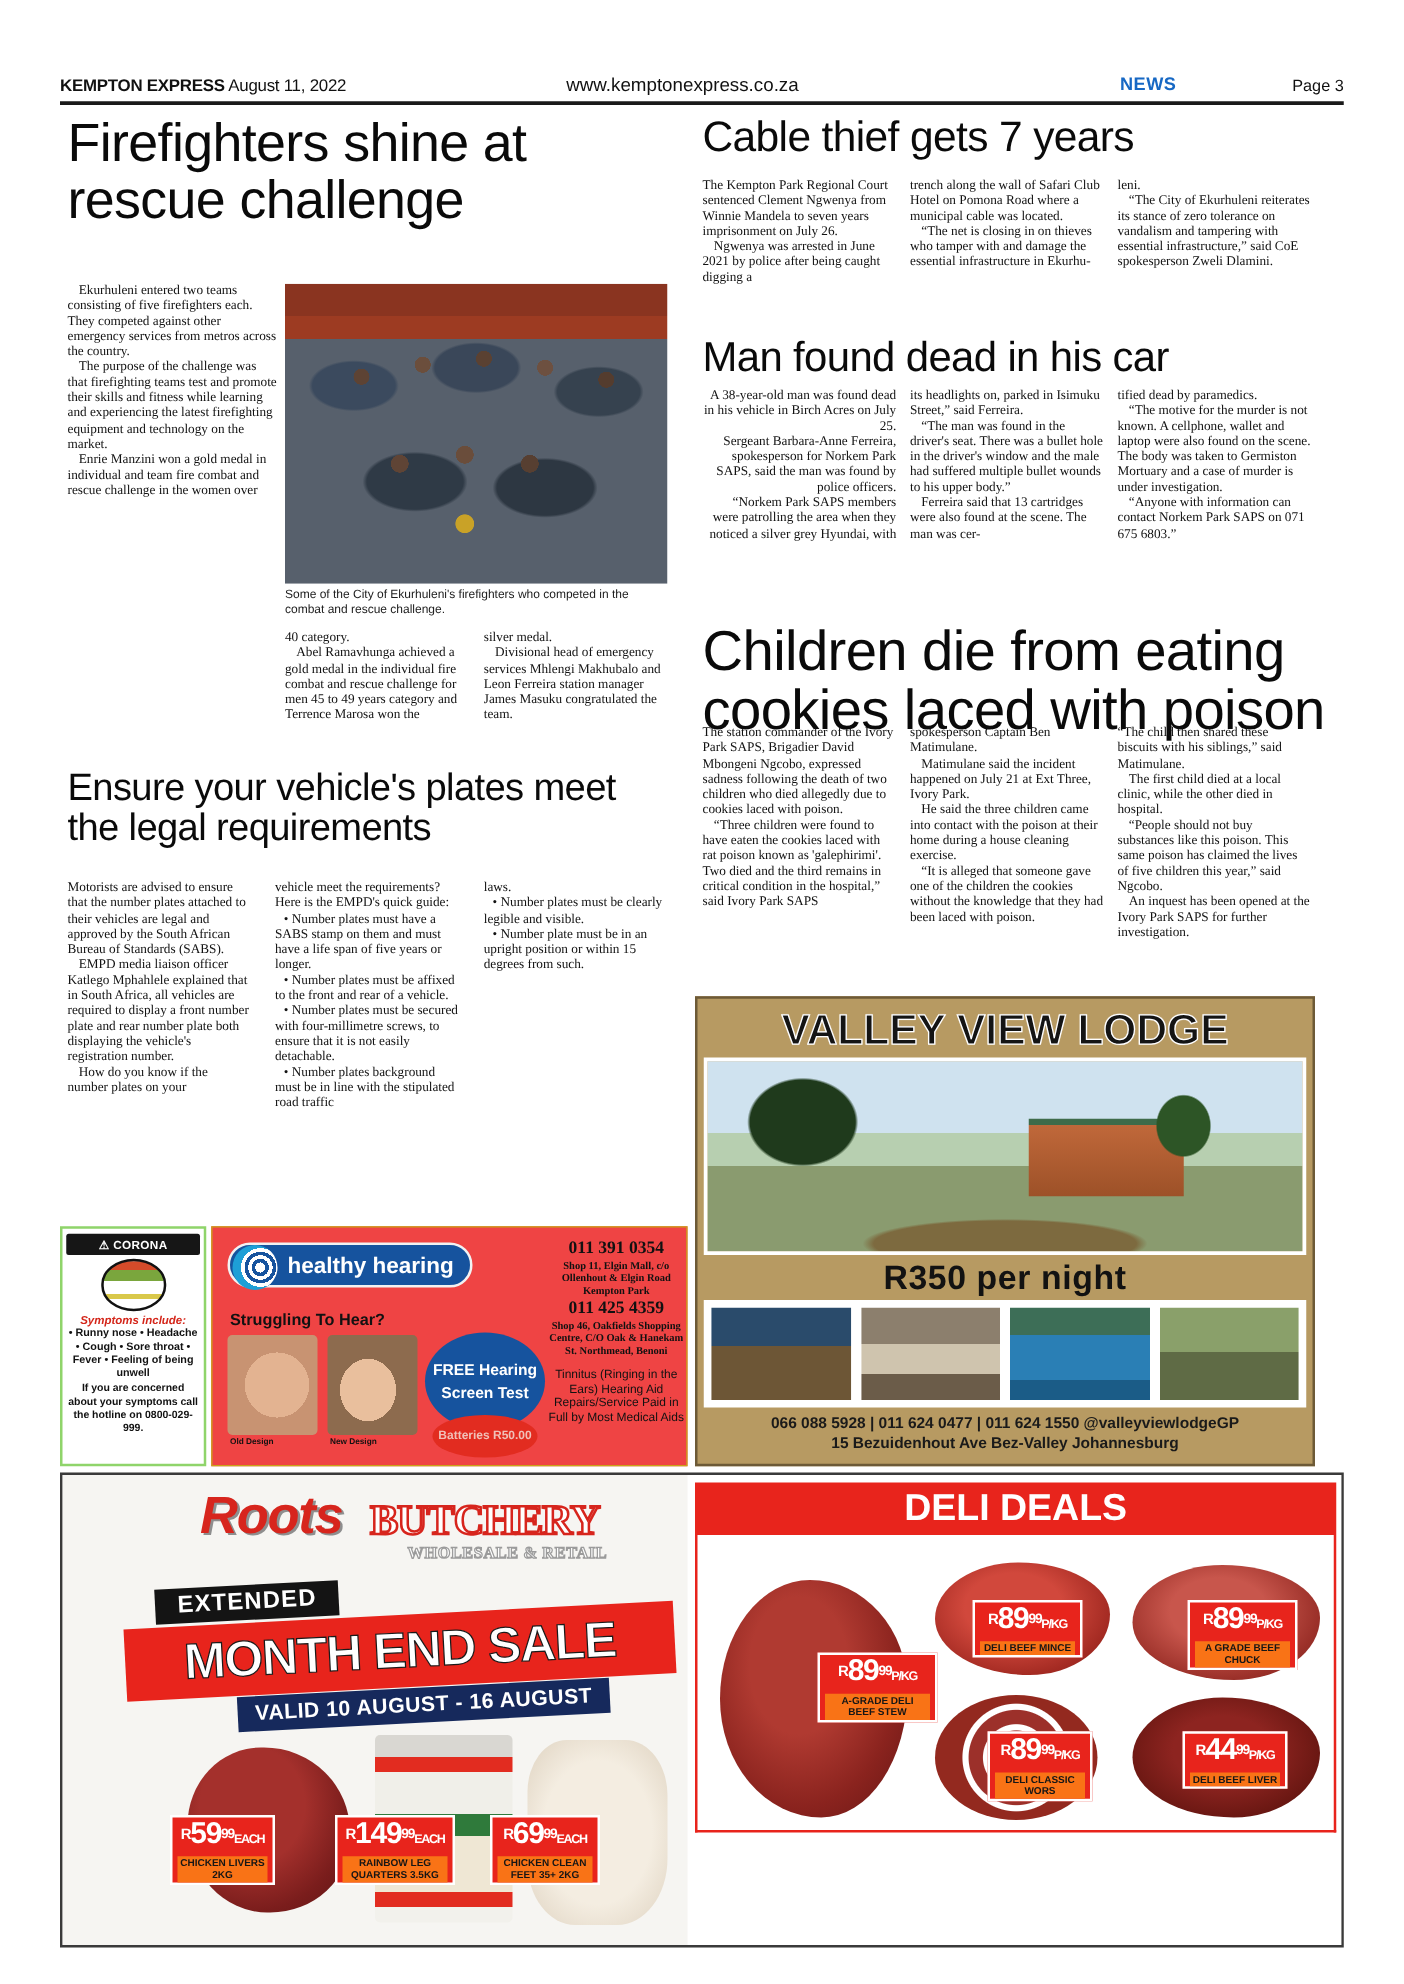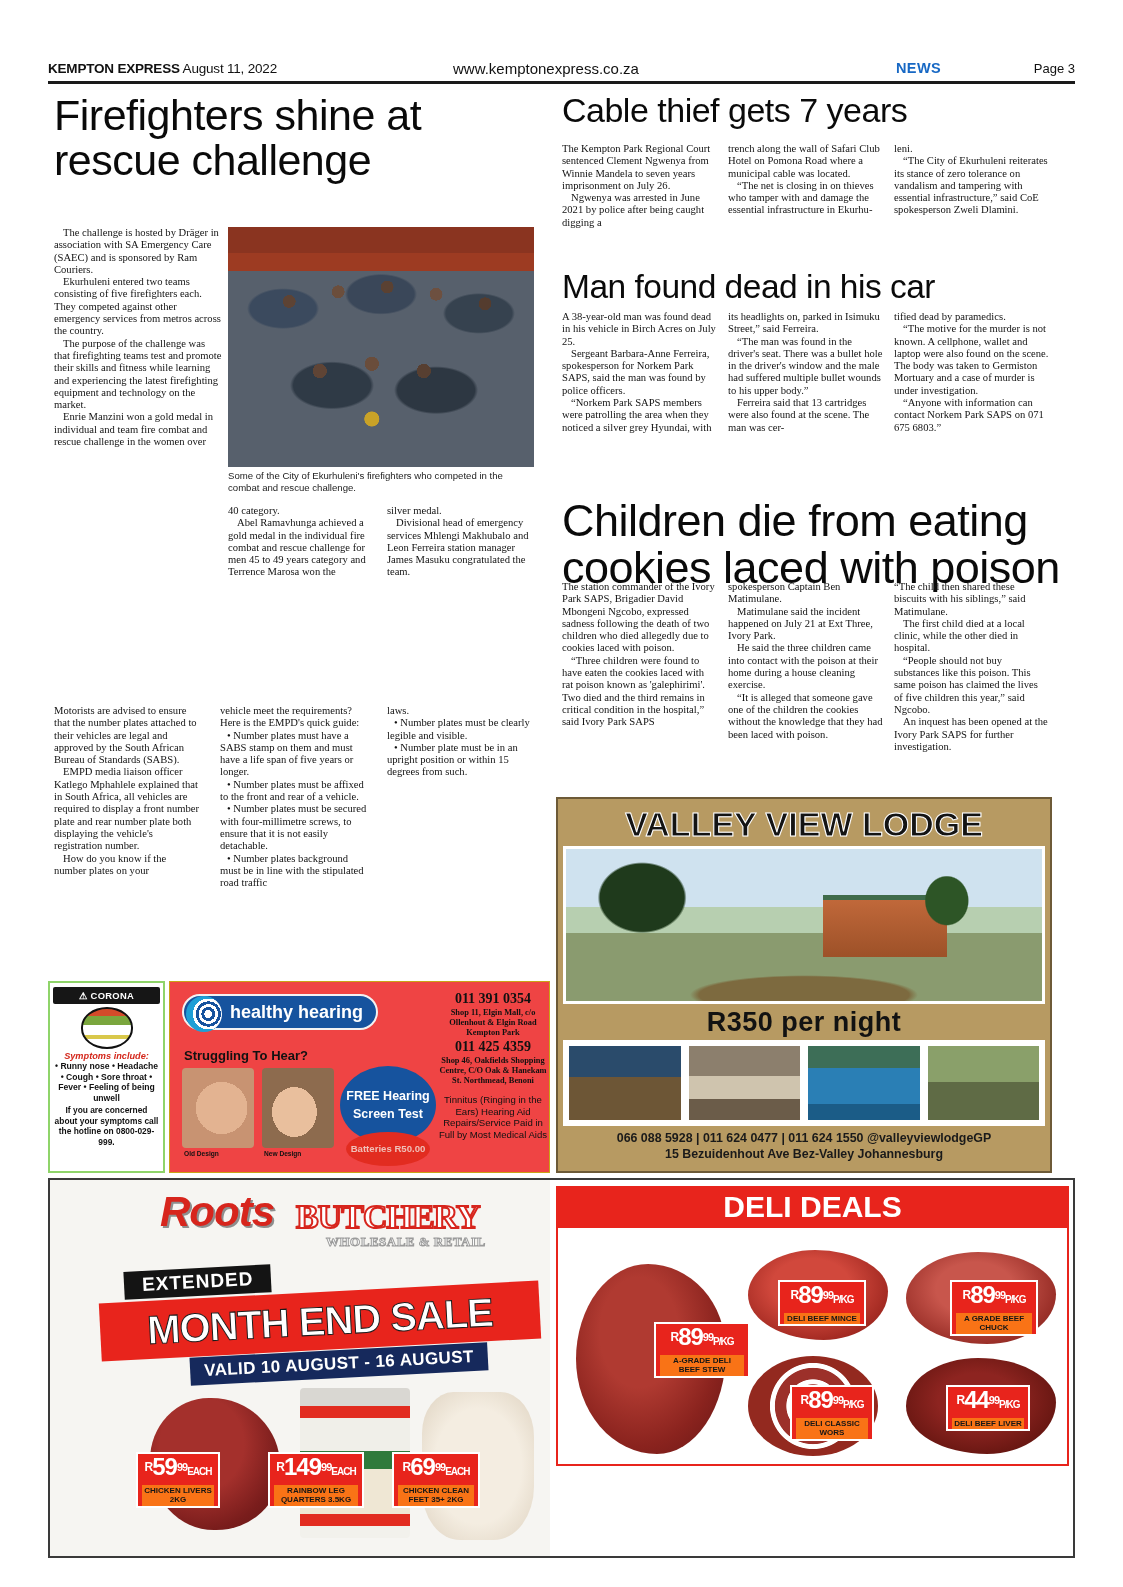--- a/index.html
+++ b/index.html
@@ -75,21 +75,21 @@
   #pl-col3 { position:absolute; left:387px; top:690px; width:150px; }
 
   
   #story-cable-head { position:absolute; left:562px; top:78px; width:500px; font-size:34px; }
   #cb-col1 { position:absolute; left:562px; top:128px; width:155px; }
   #cb-col2 { position:absolute; left:728px; top:128px; width:155px; }
   #cb-col3 { position:absolute; left:894px; top:128px; width:155px; }
 
   
   #story-man-head { position:absolute; left:562px; top:255px; width:500px; font-size:33.5px; }
-  #mn-col1 { position:absolute; left:562px; top:296px; width:155px; }
+  #mn-col1 { position:absolute; left:562px; top:296px; width:155px;text-align:right; }
   #mn-col2 { position:absolute; left:728px; top:296px; width:155px; }
   #mn-col3 { position:absolute; left:894px; top:296px; width:155px; }
 
   
   #story-cookies-head { position:absolute; left:562px; top:483px; width:500px; font-size:45px; }
   #ck-col1 { position:absolute; left:562px; top:566px; width:155px; }
   #ck-col2 { position:absolute; left:728px; top:566px; width:155px; }
   #ck-col3 { position:absolute; left:894px; top:566px; width:155px; }
 
   
@@ -270,40 +270,40 @@
     </div>
     <div class="mh-url">www.kemptonexpress.co.za</div>
     <div class="mh-news">NEWS</div>
     <div class="mh-page">Page 3</div>
   </div>
   <div class="mh-rule"></div>
 
   <div class="hl" id="story-firefighters-head">Firefighters shine at rescue challenge</div>
 
   <div class="body-col" id="ff-col1">
-    <p>The challenge is hosted by Dräger in association with SA Emergency Care (SAEC) and is sponsored by Ram Couriers.</p>
     <p>Ekurhuleni entered two teams consisting of five firefighters each. They competed against other emergency services from metros across the country.</p>
     <p>The purpose of the challenge was that firefighting teams test and promote their skills and fitness while learning and experiencing the latest firefighting equipment and technology on the market.</p>
     <p>Enrie Manzini won a gold medal in individual and team fire combat and rescue challenge in the women over</p>
   </div>
 
   <div class="photo-wrap">
     <div class="photo"></div>
   </div>
   <div id="ff-caption">Some of the City of Ekurhuleni's firefighters who competed in the combat and rescue challenge.</div>
 
   <div class="body-col" id="ff-col2">
     <p class="first">40 category.</p>
     <p>Abel Ramavhunga achieved a gold medal in the individual fire combat and rescue challenge for men 45 to 49 years category and Terrence Marosa won the</p>
   </div>
   <div class="body-col" id="ff-col3">
     <p class="first">silver medal.</p>
     <p>Divisional head of emergency services Mhlengi Makhubalo and Leon Ferreira station manager James Masuku congratulated the team.</p>
   </div>
 
+  <div class="hl" id="story-plates-head">Ensure your vehicle's plates meet the legal requirements</div>
 
   <div class="body-col" id="pl-col1">
     <p class="first">Motorists are advised to ensure that the number plates attached to their vehicles are legal and approved by the South African Bureau of Standards (SABS).</p>
     <p>EMPD media liaison officer Katlego Mphahlele explained that in South Africa, all vehicles are required to display a front number plate and rear number plate both displaying the vehicle's registration number.</p>
     <p>How do you know if the number plates on your</p>
   </div>
   <div class="body-col" id="pl-col2">
     <p class="first">vehicle meet the requirements? Here is the EMPD's quick guide:</p>
     <p class="bullet">• Number plates must have a SABS stamp on them and must have a life span of five years or longer.</p>
     <p class="bullet">• Number plates must be affixed to the front and rear of a vehicle.</p>

